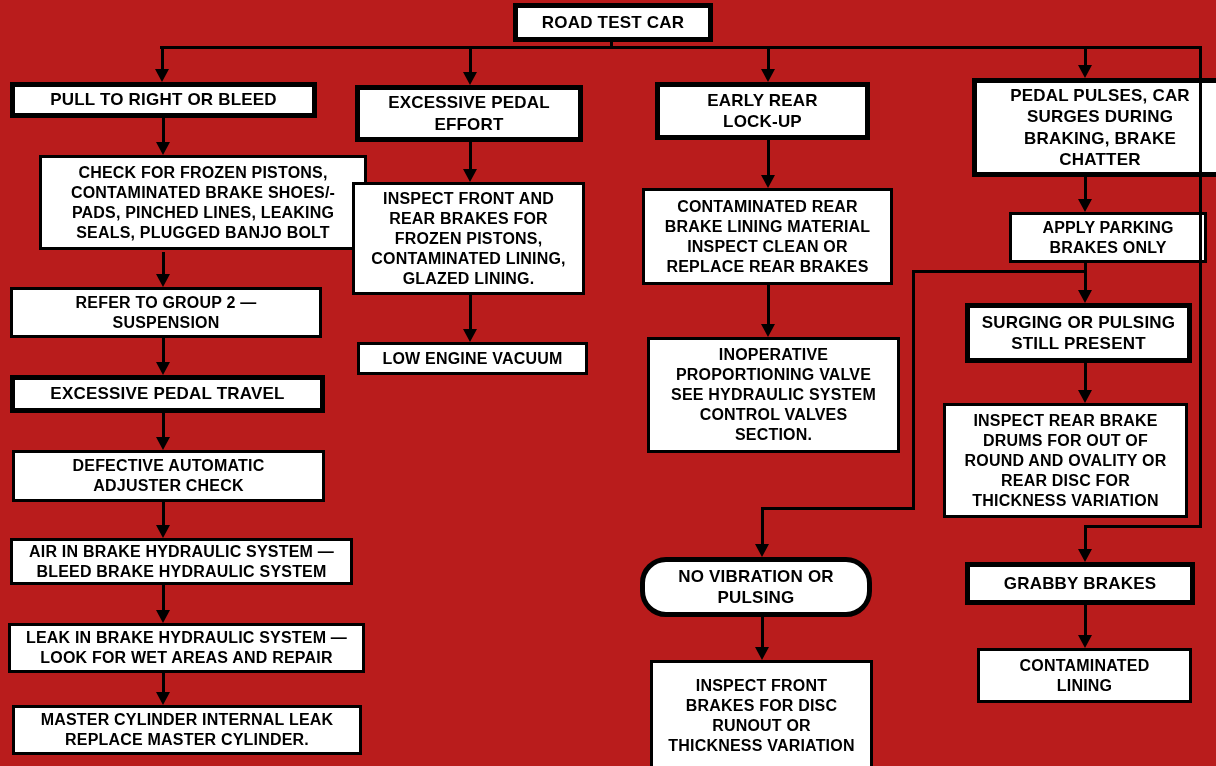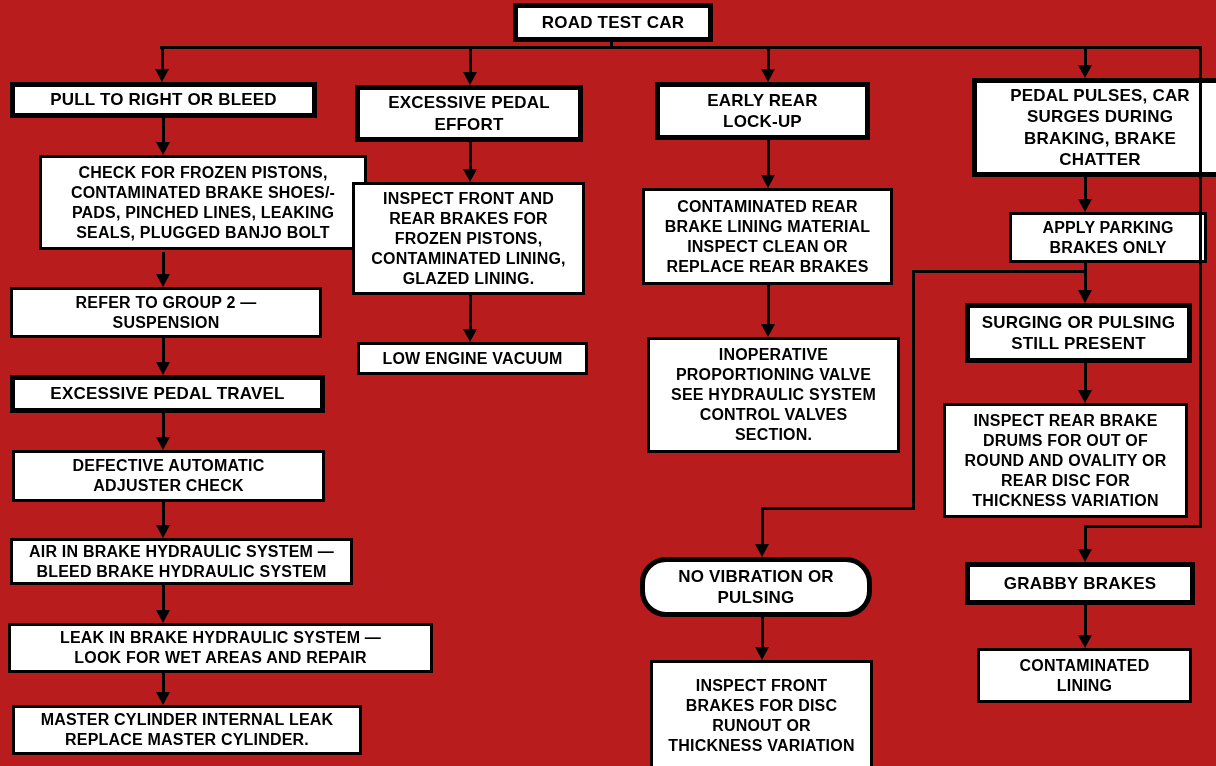--- a/index.html
+++ b/index.html
@@ -34,21 +34,21 @@
 CONTAMINATED BRAKE SHOES/-
 PADS, PINCHED LINES, LEAKING
 SEALS, PLUGGED BANJO BOLT</div>
   <div class="node" style="left:10px;top:287px;width:312px;height:51px;">REFER TO GROUP 2 —
 SUSPENSION</div>
   <div class="node head" style="left:10px;top:375px;width:315px;height:38px;">EXCESSIVE PEDAL TRAVEL</div>
   <div class="node" style="left:12px;top:450px;width:313px;height:52px;">DEFECTIVE AUTOMATIC
 ADJUSTER CHECK</div>
   <div class="node" style="left:10px;top:538px;width:343px;height:47px;">AIR IN BRAKE HYDRAULIC SYSTEM —
 BLEED BRAKE HYDRAULIC SYSTEM</div>
-  <div class="node" style="left:8px;top:623px;width:425px;height:50px;">LEAK IN BRAKE HYDRAULIC SYSTEM —
+  <div class="node" style="left:8px;top:623px;width:357px;height:50px;">LEAK IN BRAKE HYDRAULIC SYSTEM —
 LOOK FOR WET AREAS AND REPAIR</div>
   <div class="node" style="left:12px;top:705px;width:350px;height:50px;">MASTER CYLINDER INTERNAL LEAK
 REPLACE MASTER CYLINDER.</div>
 
   <div class="node head" style="left:355px;top:85px;width:228px;height:57px;">EXCESSIVE PEDAL
 EFFORT</div>
   <div class="node" style="left:352px;top:182px;width:233px;height:113px;">INSPECT FRONT AND
 REAR BRAKES FOR
 FROZEN PISTONS,
 CONTAMINATED LINING,

